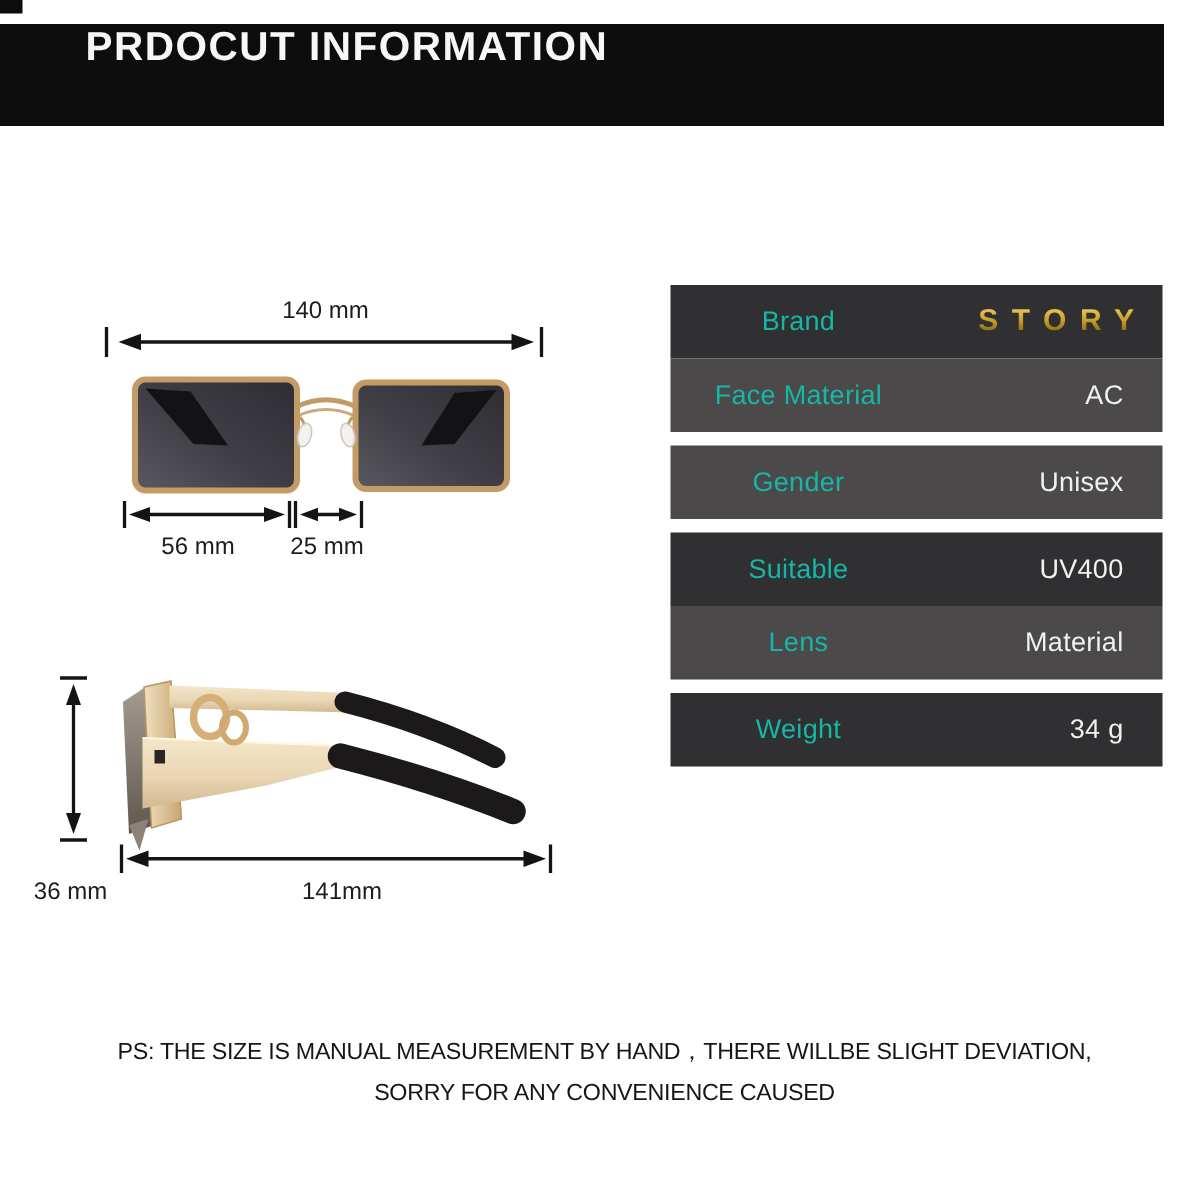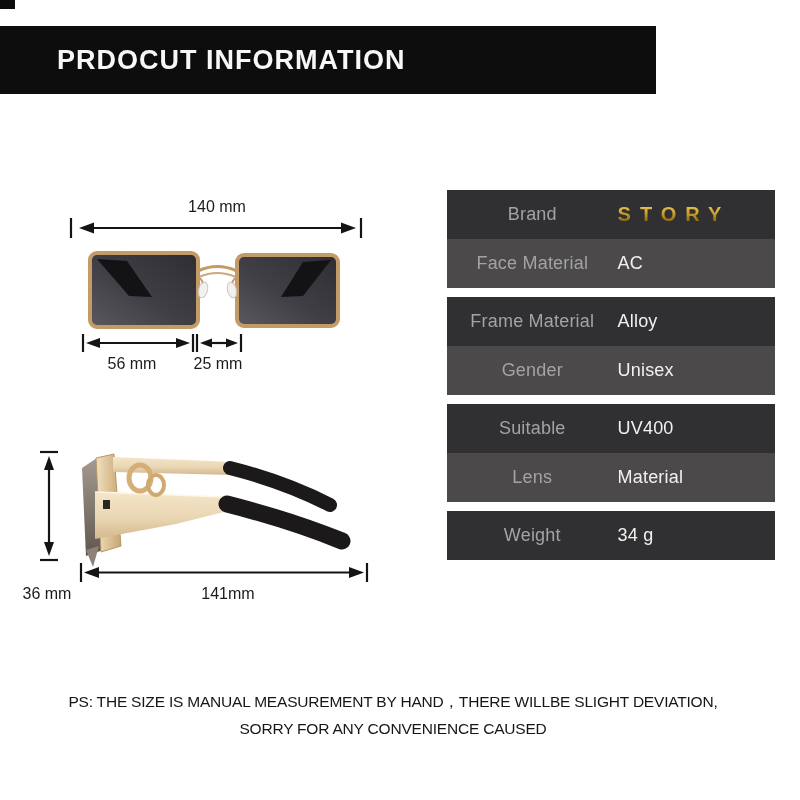--- a/index.html
+++ b/index.html
@@ -4,52 +4,52 @@
 <style>
   html,body{margin:0;padding:0;background:#fff;}
   .canvas{
     position:relative;width:800px;height:800px;background:#ffffff;overflow:hidden;
     font-family:"Liberation Sans", sans-serif;
   }
   
   .corner-mark{position:absolute;left:0;top:0;width:15px;height:9px;background:#0c0c0c;}
   
   .header-bar{
-    position:absolute;left:0;top:26px;width:656px;height:68px;background:#0d0d0d;
-    display:flex;align-items:center;
+    position:absolute;left:0;top:16px;width:776px;height:68px;background:#0d0d0d;
+    display:flex;align-items:flex-start;
   }
   .header-title{
     margin-left:57px;color:#f7f7f7;font-size:27px;font-weight:600;letter-spacing:1px;
   }
   
   .front-svg{position:absolute;left:0;top:120px;}
   .side-svg{position:absolute;left:0;top:400px;}
   .dim-text{font-family:"Liberation Sans",sans-serif;font-size:16px;fill:#1c1c1c;}
   
   .spec-table{position:absolute;left:447px;top:190px;width:328px;}
   .spec-block{margin-bottom:9px;}
   .spec-block:last-child{margin-bottom:0;}
   .spec-row{height:49px;display:flex;align-items:center;}
   .spec-row.dark{background:#302f31;}
   .spec-row.light{background:#4b494a;}
   .spec-label{
-    width:52%;text-align:center;color:#a3a3a3;font-size:18px;letter-spacing:.2px;
+    width:52%;text-align:center;color:#14b8a6;font-size:18px;letter-spacing:.2px;
   }
   .spec-value{
-    width:48%;text-align:left;color:#f2f1f1;font-size:18px;
+    width:48%;text-align:right;color:#f2f1f1;font-size:18px;
     padding-right:26px;box-sizing:border-box;letter-spacing:.2px;
   }
   .brand-gold{
     font-weight:800;font-size:20px;letter-spacing:9px;padding-right:10px;
     background:linear-gradient(180deg,#f3d468 0%,#caa028 45%,#8a6a14 80%,#d8b345 100%);
     -webkit-background-clip:text;background-clip:text;color:transparent;
   }
   
   .footnote{
-    position:absolute;left:4px;top:688px;width:778px;text-align:center;
+    position:absolute;left:14px;top:688px;width:778px;text-align:center;
     color:#161616;font-size:15.5px;letter-spacing:-0.2px;line-height:27px;
   }
 </style>
 </head>
 <body>
 
 <div class="canvas">
 
   <div class="corner-mark"></div>
 
@@ -171,24 +171,20 @@
       <div class="spec-row dark">
         <div class="spec-label">Brand</div>
         <div class="spec-value brand-gold">STORY</div>
       </div>
       <div class="spec-row light">
         <div class="spec-label">Face Material</div>
         <div class="spec-value">AC</div>
       </div>
     </div>
     <div class="spec-block">
-      <div class="spec-row dark">
-        <div class="spec-label">Frame Material</div>
-        <div class="spec-value">Alloy</div>
-      </div>
       <div class="spec-row light">
         <div class="spec-label">Gender</div>
         <div class="spec-value">Unisex</div>
       </div>
     </div>
     <div class="spec-block">
       <div class="spec-row dark">
         <div class="spec-label">Suitable</div>
         <div class="spec-value">UV400</div>
       </div>

